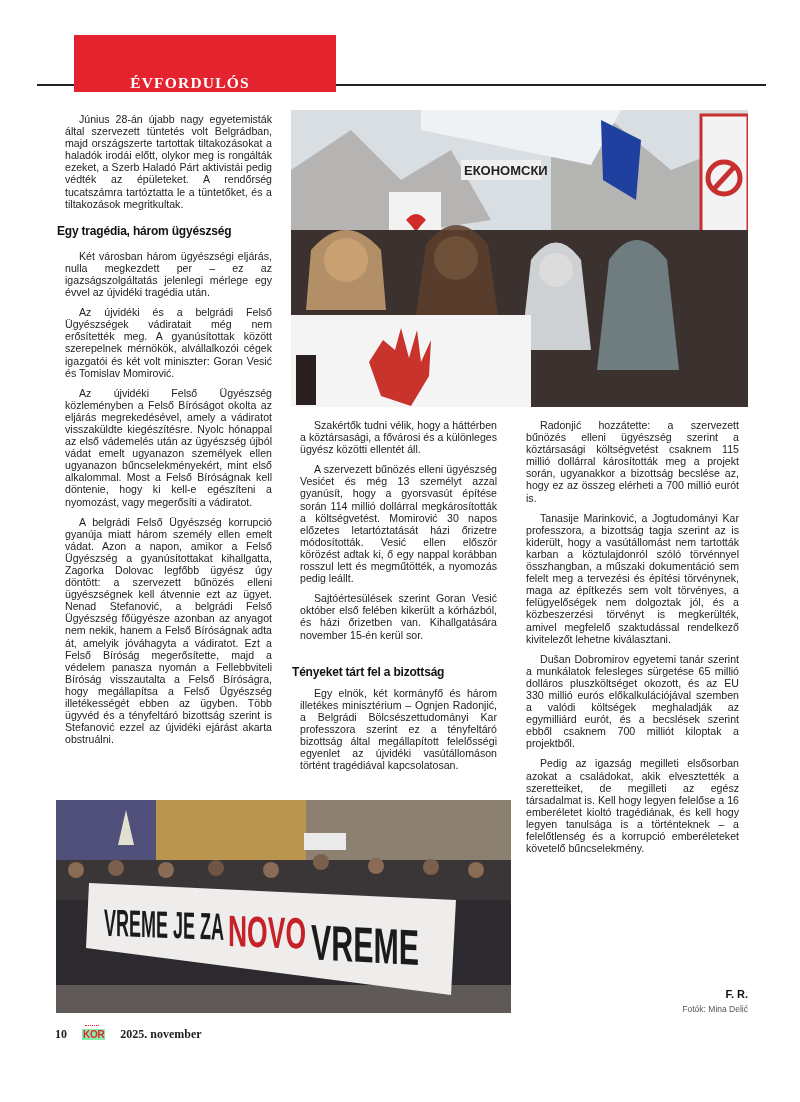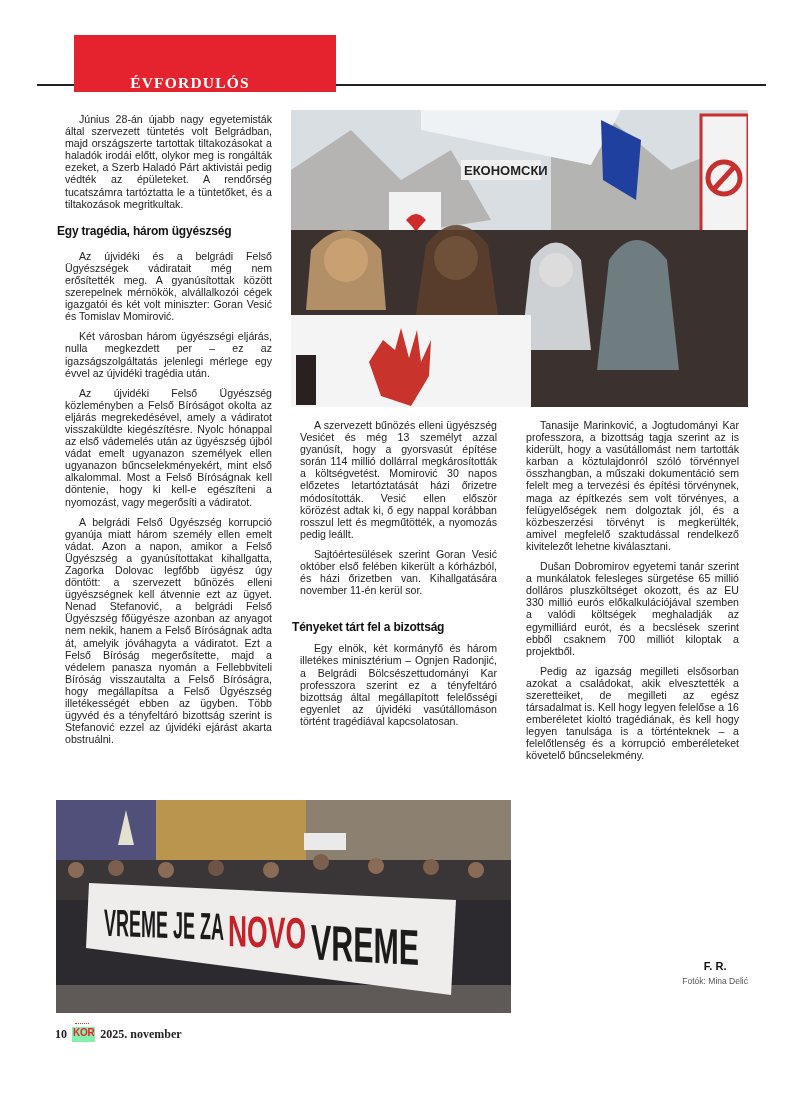--- a/index.html
+++ b/index.html
@@ -13,41 +13,41 @@
   .col p { margin:8px; text-indent:14px; }
   .col h3 { margin:0; text-align:left; font-family:"Liberation Sans", sans-serif; font-weight:bold; font-size:12px; line-height:14px; letter-spacing:-0.2px; color:#111; }
   #col1 { left:57px; top:105px; width:223px; }
   #col2 { left:292px; top:411px; width:213px; }
   #col3 { left:518px; top:411px; width:229px; }
 
   .photo { position:absolute; overflow:hidden;text-align:center; }
   #photo-top { left:291px; top:110px; width:457px; height:297px; background:linear-gradient(180deg,#dfe4ea 0%,#c9ced3 35%,#6a5d55 60%,#3a3230 100%); }
   #photo-bottom { left:56px; top:800px; width:455px; height:213px; background:linear-gradient(180deg,#4a4660 0%,#8b7a5a 20%,#3b3530 55%,#2b2a2c 100%); }
 
-  .byline { position:absolute; right:52px; top:960px; text-align:center; }
+  .byline { position:absolute; right:52px; top:988px; text-align:right; }
   .byline .initials { font-weight:bold; font-size:11px; color:#111; }
   .byline .credit { font-size:8.5px; color:#555; margin-top:4px; }
 
-  .footer { position:absolute; left:55px; top:1027px; font-family:"Liberation Serif", serif; font-weight:bold; font-size:12px; color:#222; display:flex; gap:5px; }
+  .footer { position:absolute; left:55px; top:1027px; font-family:"Liberation Serif", serif; font-weight:bold; font-size:12px; color:#222; display:flex; align-items:center; gap:15px; }
   .footer .logo { background:#86efac; color:#e5232f; font-family:"Liberation Sans", sans-serif; font-weight:900; font-size:10px; padding:0 1px; position:relative; letter-spacing:-0.3px; }
   .footer .logo::before { content:""; position:absolute; left:3px; top:-4px; width:14px; height:3px; border-top:1px dotted #e5232f; }
 </style>
 </head>
 <body>
 
 <div class="kicker-block"></div>
 <div class="rule-left"></div>
 <div class="rule-right"></div>
 <div class="kicker-text">ÉVFORDULÓS SORSFORDÍTÓ</div>
 
 <div class="col" id="col1">
   <p>Június 28-án újabb nagy egyetemisták által szervezett tüntetés volt Belgrádban, majd országszerte tartottak tiltakozásokat a haladók irodái előtt, olykor meg is rongálták ezeket, a Szerb Haladó Párt aktivistái pedig védték az épületeket. A rendőrség tucatszámra tartóztatta le a tüntetőket, és a tiltakozások megritkultak.</p>
   <h3 style="margin:14px 0 12px 0;">Egy tragédia, három ügyészség</h3>
+  <p>Két városban három ügyészségi eljárás, nulla megkezdett per – ez az igazságszolgáltatás jelenlegi mérlege egy évvel az újvidéki tragédia után.</p>
   <p>Az újvidéki és a belgrádi Felső Ügyészségek vádiratait még nem erősítették meg. A gyanúsítottak között szerepelnek mérnökök, alvállalkozói cégek igazgatói és két volt miniszter: Goran Vesić és Tomislav Momirović.</p>
-  <p>Két városban három ügyészségi eljárás, nulla megkezdett per – ez az igazságszolgáltatás jelenlegi mérlege egy évvel az újvidéki tragédia után.</p>
   <p>Az újvidéki Felső Ügyészség közleményben a Felső Bíróságot okolta az eljárás megrekedésével, amely a vádiratot visszaküldte kiegészítésre. Nyolc hónappal az első vádemelés után az ügyészség újból vádat emelt ugyanazon személyek ellen ugyanazon bűncselekményekért, mint első alkalommal. Most a Felső Bíróságnak kell döntenie, hogy ki kell-e egészíteni a nyomozást, vagy megerősíti a vádiratot.</p>
   <p>A belgrádi Felső Ügyészség korrupció gyanúja miatt három személy ellen emelt vádat. Azon a napon, amikor a Felső Ügyészség a gyanúsítottakat kihallgatta, Zagorka Dolovac legfőbb ügyész úgy döntött: a szervezett bűnözés elleni ügyészségnek kell átvennie ezt az ügyet. Nenad Stefanović, a belgrádi Felső Ügyészség főügyésze azonban az anyagot nem nekik, hanem a Felső Bíróságnak adta át, amelyik jóváhagyta a vádiratot. Ezt a Felső Bíróság megerősítette, majd a védelem panasza nyomán a Fellebbviteli Bíróság visszautalta a Felső Bíróságra, hogy megállapítsa a Felső Ügyészség illetékességét ebben az ügyben. Több ügyvéd és a tényfeltáró bizottság szerint is Stefanović ezzel az újvidéki ejárást akarta obstruálni.</p>
 </div>
 
 <div class="photo" id="photo-top">
   <svg width="457" height="297" viewBox="0 0 457 297">
     <rect x="0" y="0" width="457" height="297" fill="#d9dee3"></rect>
     <path d="M0,60 L60,20 L110,70 L160,40 L200,110 L0,140 Z" fill="#8a8078" opacity="0.45"></path>
     <path d="M260,40 L320,10 L380,60 L457,30 L457,140 L260,150 Z" fill="#7d756c" opacity="0.4"></path>
     <polygon points="130,0 330,0 300,55 130,20" fill="#eef2f5"></polygon>
@@ -68,27 +68,29 @@
     <path d="M240,150 q25,-35 50,0 l10,90 l-70,0z" fill="#dfe2e6" opacity="0.9"></path>
     <circle cx="345" cy="158" r="16" fill="#cfa487"></circle>
     <path d="M318,150 q27,-40 58,0 l12,110 l-82,0z" fill="#6f7d80"></path>
     <rect x="0" y="205" width="240" height="92" fill="#f4f4f4"></rect>
     <path d="M92,230 l12,10 l6,-22 l8,30 l8,-28 l4,32 l10,-22 l-2,36 l-18,30 l-30,-10 l-12,-34z" fill="#c8342c"></path>
     <rect x="5" y="245" width="20" height="50" fill="#2a2020"></rect>
   </svg>
 </div>
 
 <div class="col" id="col2">
+  <p>Szakértők tudni vélik, hogy a háttérben a köztársasági, a fővárosi és a különleges ügyész közötti ellentét áll.</p>
   <p>A szervezett bűnözés elleni ügyészség Vesićet és még 13 személyt azzal gyanúsít, hogy a gyorsvasút építése során 114 millió dollárral megkárosították a költségvetést. Momirović 30 napos előzetes letartóztatását házi őrizetre módosították. Vesić ellen először körözést adtak ki, ő egy nappal korábban rosszul lett és megműtötték, a nyomozás pedig leállt.</p>
-  <p>Sajtóértesülések szerint Goran Vesić október első felében kikerült a kórházból, és házi őrizetben van. Kihallgatására november 11-én kerül sor.</p>
+  <p>Sajtóértesülések szerint Goran Vesić október első felében kikerült a kórházból, és házi őrizetben van. Kihallgatására november 15-én kerül sor.</p>
   <h3 style="margin:24px 0 3px 0;">Tényeket tárt fel a bizottság</h3>
   <p>Egy elnök, két kormányfő és három illetékes minisztérium – Ognjen Radonjić, a Belgrádi Bölcsészettudományi Kar professzora szerint ez a tényfeltáró bizottság által megállapított felelősségi egyenlet az újvidéki vasútállomáson történt tragédiával kapcsolatosan.</p>
 </div>
 
 <div class="col" id="col3">
+  <p>Radonjić hozzátette: a szervezett bűnözés elleni ügyészség szerint a köztársasági költségvetést csaknem 115 millió dollárral károsították meg a projekt során, ugyanakkor a bizottság becslése az, hogy ez az összeg elérheti a 700 millió eurót is.</p>
   <p>Tanasije Marinković, a Jogtudományi Kar professzora, a bizottság tagja szerint az is kiderült, hogy a vasútállomást nem tartották karban a köztulajdonról szóló törvénnyel összhangban, a műszaki dokumentáció sem felelt meg a tervezési és építési törvénynek, maga az építkezés sem volt törvényes, a felügyelőségek nem dolgoztak jól, és a közbeszerzési törvényt is megkerülték, amivel megfelelő szaktudással rendelkező kivitelezőt lehetne kiválasztani.</p>
   <p>Dušan Dobromirov egyetemi tanár szerint a munkálatok felesleges sürgetése 65 millió dolláros pluszköltséget okozott, és az EU 330 millió eurós előkalkulációjával szemben a valódi költségek meghaladják az egymilliárd eurót, és a becslések szerint ebből csaknem 700 milliót kiloptak a projektből.</p>
   <p>Pedig az igazság megilleti elsősorban azokat a családokat, akik elvesztették a szeretteiket, de megilleti az egész társadalmat is. Kell hogy legyen felelőse a 16 emberéletet kioltó tragédiának, és kell hogy legyen tanulsága is a történteknek – a felelőtlenség és a korrupció emberéleteket követelő bűncselekmény.</p>
 </div>
 
 <div class="byline">
   <div class="initials">F. R.</div>
   <div class="credit">Fotók: Mina Delić</div>
 </div>
 

